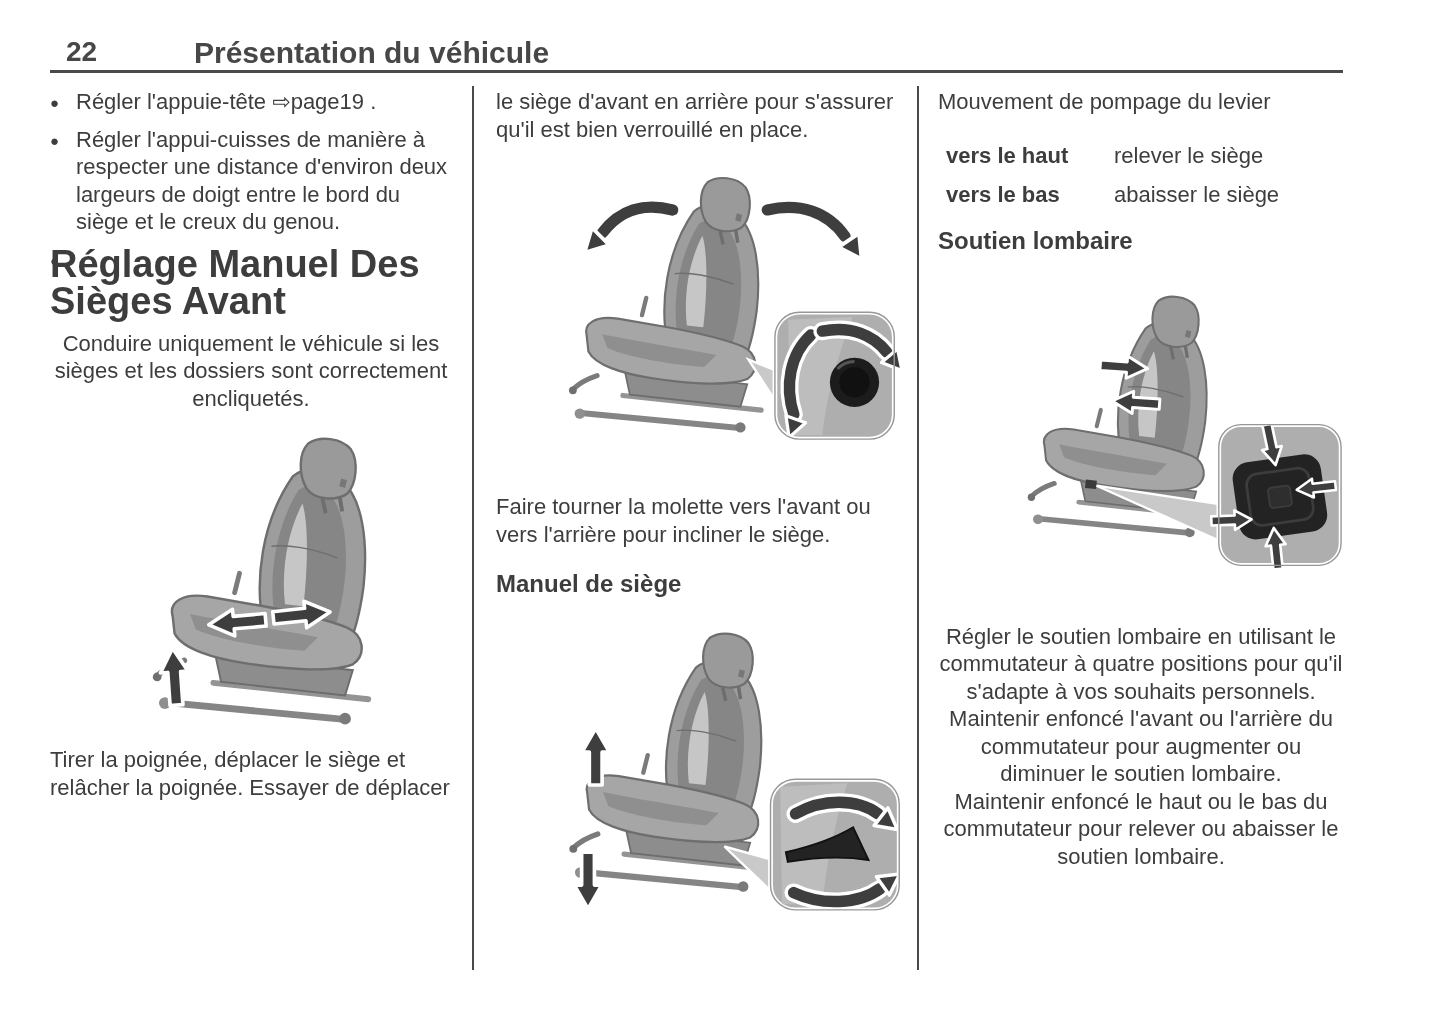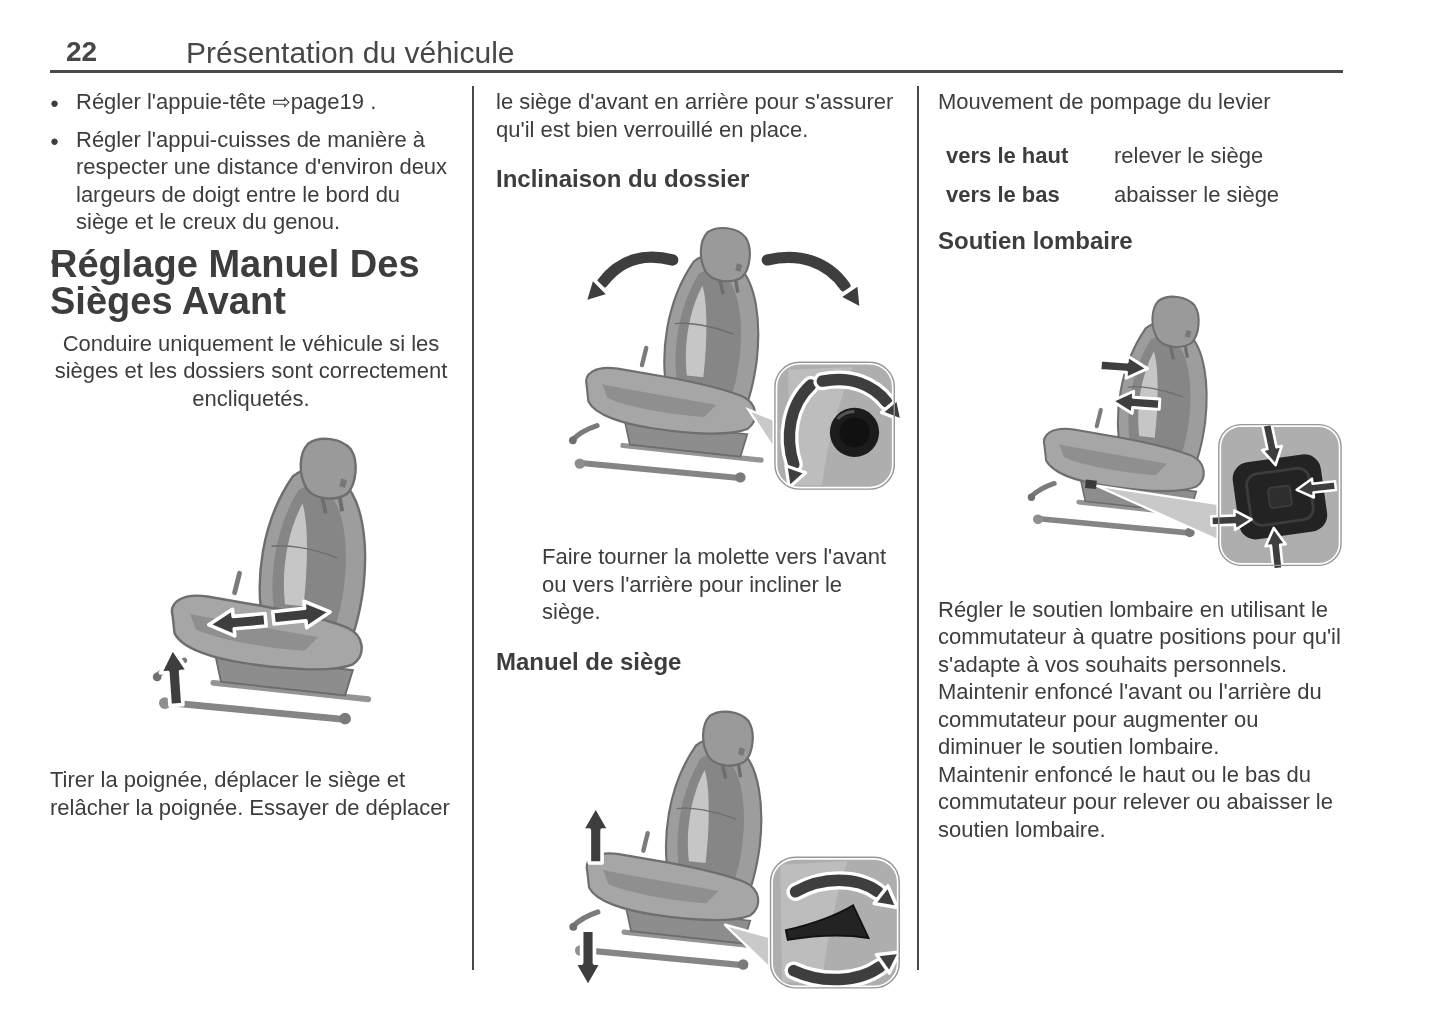--- a/index.html
+++ b/index.html
@@ -4,44 +4,44 @@
 <style>
   html,body{margin:0;padding:0;}
   body{
     width:1445px;height:1018px;position:relative;overflow:hidden;
     background:#ffffff;color:#3d3d3d;
     font-family:"Liberation Sans","DejaVu Sans",sans-serif;
     -webkit-font-smoothing:antialiased;
   }
   
   .hdr-num{position:absolute;left:66px;top:36px;font-size:28px;font-weight:700;color:#474747;}
-  .hdr-title{position:absolute;left:186px;top:36px;font-size:30px;font-weight:400;color:#474747;}
+  .hdr-title{position:absolute;left:194px;top:36px;font-size:30px;font-weight:700;color:#474747;}
   .hdr-rule{position:absolute;left:50px;top:70px;width:1293px;height:3px;background:#4a4a4a;}
   
   .vdiv{position:absolute;top:86px;height:884px;width:2px;background:#4a4a4a;}
   #vdiv1{left:472px;} #vdiv2{left:917px;}
   
   .col{position:absolute;top:88px;font-size:22px;line-height:27.5px;}
   #col1{left:50px;width:402px;}
   #col2{left:496px;width:400px;}
   #col3{left:938px;width:406px;}
   p{margin:0;}
   .sec-heading{font-size:38px;line-height:37px;font-weight:700;margin:10px 0 10px;}
   .sub-heading{font-size:24px;line-height:28px;font-weight:700;margin:22px 0 0;}
   .bullets{list-style:none;margin:0;padding:0;}
   .bullets li{position:relative;padding-left:26px;margin-bottom:10px;}
   .dot{position:absolute;left:0;top:1px;font-size:15px;color:#3d3d3d;}
   .intro{margin-top:0;text-align:center;}
-  .instruction{margin-top:28px;}
-  .after-fig{margin-top:16px;margin-left:46px;}
+  .instruction{margin-top:8px;}
+  .after-fig{margin-top:16px;}
   .lever-table{margin-top:26px;}
   .lever-row{display:flex;margin-bottom:12px;}
   .lever-action{width:168px;padding-left:8px;font-weight:700;flex:0 0 auto;}
   .lever-result{flex:1;}
-  .lumbar-text{margin-top:1px;}
+  .lumbar-text{margin-top:28px;text-align:center;}
   figure.illus{margin:0;padding:0;}
   #fig1{margin:16px 0 0 70px;width:330px;height:310px;}
   #fig2{margin:12px 0 0 44px;width:360px;height:322px;}
   #fig3{margin:12px 0 0 44px;width:365px;height:327px;}
   #fig4{margin:14px 0 0 62px;width:345px;height:326px;}
   figure.illus svg{display:block;width:100%;height:100%;}
   
   .fatarrow{fill:#3e3e3e;stroke:#ffffff;stroke-width:4;stroke-linejoin:round;}
   .curve-o{fill:none;stroke:#ffffff;stroke-width:19;stroke-linecap:round;}
   .curve-i{fill:none;stroke:#3e3e3e;stroke-width:12;stroke-linecap:round;}
@@ -127,21 +127,20 @@
         <use href="#arrow-up" class="fatarrow" transform="translate(58,286) rotate(-4) scale(0.95)"></use>
       </g>
     </svg>
   </figure>
 
   <p class="instruction">Tirer la poignée, déplacer le siège et relâcher la poignée. Essayer de déplacer</p>
 </div>
 
 <div class="col" id="col2">
   <p>le siège d'avant en arrière pour s'assurer qu'il est bien verrouillé en place.</p>
-  <h2 class="sub-heading">Inclinaison du dossier</h2>
 
   <figure class="illus" id="fig2">
     <svg viewBox="0 0 380 340">
       <use href="#seat-base" x="0" y="14" width="310" height="292"></use>
       <g>
         <path class="curve-o" d="M140 58 C110 50 84 58 66 82"></path>
         <path class="curve-i" d="M140 58 C110 50 84 58 66 82"></path>
         <use href="#arrow-head" class="chead" transform="translate(64,86) rotate(135)"></use>
         <path class="curve-o" d="M240 58 C274 50 304 60 322 86"></path>
         <path class="curve-i" d="M240 58 C274 50 304 60 322 86"></path>

